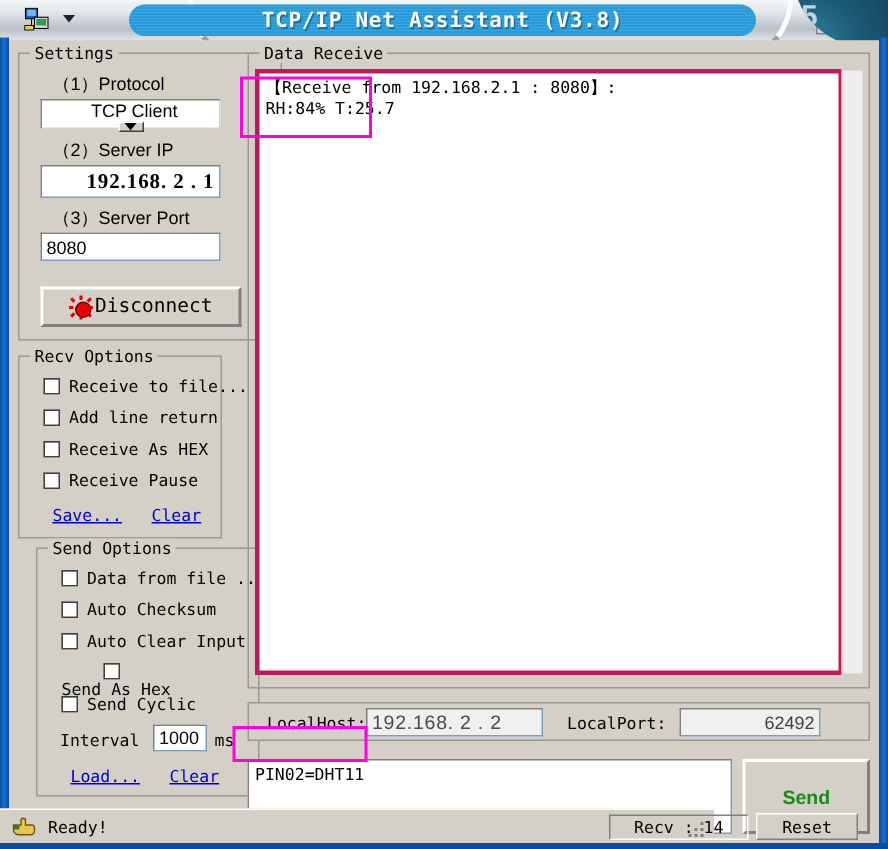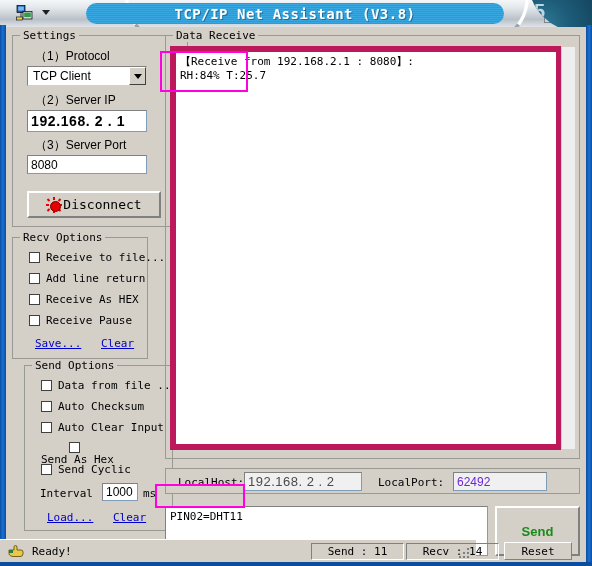--- a/index.html
+++ b/index.html
@@ -82,21 +82,21 @@
 
   .lbl{font-size:11px;color:#000;white-space:nowrap;}
   .lbl-sans{font-family:"Liberation Sans",sans-serif;font-size:12px;}
 
   .field{
     box-sizing:border-box;background:#fff;border:1px solid #7f9db9;
     border-top-color:#808080;border-left-color:#808080;
     font-family:"DejaVu Sans Mono","Liberation Mono",monospace;
     font-size:11px;color:#000;padding:1px 3px;
   }
-  .field.big{font-family:Liberation Sans, sans-serif;font-size:14px;font-weight:bold;letter-spacing:.6px;}
+  .field.big{font-family:Liberation Serif, serif;font-size:14px;font-weight:bold;letter-spacing:.6px;text-align:right;}
 
   .combo{
     position:absolute;box-sizing:border-box;background:#fff;
     border:1px solid #808080;border-right-color:#d4d0c8;border-bottom-color:#d4d0c8;
     display:flex;align-items:center;
   }
   .combo .ctext{flex:1;padding-left:5px;font-family:"Liberation Sans",sans-serif;font-size:12px;}
   .combo .carrow{
     width:17px;height:100%;background:#d4d0c8;
     border:1px solid #fff;border-right-color:#404040;border-bottom-color:#404040;
@@ -120,21 +120,21 @@
     width:11px;height:11px;box-sizing:border-box;background:#fff;
     border:1px solid #808080;border-right-color:#fff;border-bottom-color:#fff;
     outline:1px solid #404040;outline-offset:-1px;margin-right:6px;flex:none;
   }
   .link{color:#0000cc;text-decoration:underline;font-size:11px;cursor:pointer;}
 
   
   .recvbox{position:absolute;left:0;top:6px;width:425px;height:424px;}
   .recvtext{
     position:absolute;left:3px;top:10px;width:404px;height:405px;
-    background:#fff;border:6px solid #be185d;box-sizing:border-box;
+    background:#fff;border:3px solid #be185d;box-sizing:border-box;
     padding:3px 4px;font-size:11px;line-height:14px;color:#000;
     overflow:hidden;white-space:pre;
   }
   .vscroll{
     position:absolute;right:0;top:10px;width:15px;height:405px;background:#eeeeee;
     border:1px solid #d4d0c8;box-sizing:border-box;
   }
 
   .hilite{position:absolute;border:2px solid #ff00e0;box-sizing:border-box;pointer-events:none;}
 
@@ -188,21 +188,21 @@
   <div class="border-left"></div>
   <div class="border-right"></div>
   <div class="border-bottom"></div>
 
   <div class="client">
 
     <div class="group" style="left:6px;top:8px;width:176px;height:192px;">
       <div class="glabel">Settings</div>
 
       <div class="lbl lbl-sans" style="position:absolute;left:22px;top:12px;">（1）Protocol</div>
-      <div class="combo" style="left:14px;top:30px;width:120px;height:20px;">
+      <div class="combo" style="left:14px;top:30px;width:120px;height:20px;flex-direction:column;">
         <div class="ctext">TCP Client</div>
         <div class="carrow">
             <i></i>
           </div>
       </div>
 
       <div class="lbl lbl-sans" style="position:absolute;left:22px;top:56px;">（2）Server IP</div>
       <div class="field big" style="position:absolute;left:14px;top:74px;width:120px;height:22px;line-height:19px;">192.168. 2 . 1</div>
 
       <div class="lbl lbl-sans" style="position:absolute;left:22px;top:101px;">（3）Server Port</div>
@@ -284,39 +284,38 @@
       <div class="glabel">Data Receive</div>
       <div class="recvtext" style="left:4px;top:10px;width:392px;height:404px;">【Receive from 192.168.2.1 : 8080】:
 RH:84% T:25.7</div>
       <div class="vscroll" style="right:3px;top:10px;height:404px;"></div>
     </div>
 
     <div style="position:absolute;left:159px;top:441px;width:415px;height:26px;background:#d4d0c8;border:1px solid #9a9a94;box-sizing:border-box;">
       <span class="lbl" style="position:absolute;left:12px;top:7px;">LocalHost:</span>
       <div class="field" style="position:absolute;left:78px;top:3px;width:118px;height:19px;line-height:16px;font-family:'Liberation Sans',sans-serif;font-size:13px;color:#4a4a4a;background:#f0f0f0;letter-spacing:.5px;">192.168. 2 . 2</div>
       <span class="lbl" style="position:absolute;left:212px;top:7px;">LocalPort:</span>
-      <div class="field" style="position:absolute;left:287px;top:3px;width:94px;height:19px;line-height:16px;font-family:'Liberation Sans',sans-serif;font-size:12px;color:#6d28d9;background:#f0f0f0;">62492</div>
+      <div class="field" style="position:absolute;left:287px;top:3px;width:94px;height:19px;line-height:16px;font-family:'Liberation Sans',sans-serif;font-size:12px;color:#404040;background:#f0f0f0;text-align:right;">62492</div>
     </div>
 
     <div class="field" style="position:absolute;left:159px;top:479px;width:323px;height:50px;font-size:11px;line-height:13px;padding:3px 4px;">PIN02=DHT11</div>
     <div class="btn3d" style="position:absolute;left:489px;top:479px;width:85px;height:50px;">
       <span style="color:#1a8a1a;font-weight:bold;font-size:13px;font-family:'Liberation Sans',sans-serif;">Send</span>
     </div>
   </div>
 
   <div class="hilite" style="left:160px;top:51px;width:88px;height:41px;"></div>
   <div class="hilite" style="left:155px;top:484px;width:90px;height:24px;"></div>
 
   <div class="statusbar">
     <svg style="width:16px;height:14px;margin-left:8px;flex:none;" viewBox="0 0 16 14">
       <path d="M1 6 L6 6 L6 3 Q6 1.5 7.5 1.5 Q9 1.5 9 3 L9 6 L13 6 Q15 6 15 8 L15 10 Q15 12.5 12 12.5 L5 12.5 Q2 12.5 1 10 Z" fill="#e8c84a" stroke="#6b5310" stroke-width="0.9"></path>
       <path d="M1 6 L5 6 L5 9 L1 9 Z" fill="#2f7a3a"></path>
     </svg>
     <span class="lbl" style="margin-left:8px;">Ready!</span>
-    <div class="sb-cell" style="position:absolute;left:311px;width:93px;">Send : 11</div>
     <div class="sb-cell" style="position:absolute;left:406px;width:93px;">Recv : 14</div>
     <div class="btn3d" style="position:absolute;left:504px;width:68px;height:18px;border-width:1px;">
       <span class="lbl">Reset</span>
     </div>
     <svg class="grip" viewBox="0 0 14 14">
       <g fill="#808080">
         <rect x="10" y="2" width="2" height="2"></rect>
           <rect x="6" y="6" width="2" height="2"></rect>
         <rect x="10" y="6" width="2" height="2"></rect>
           <rect x="2" y="10" width="2" height="2"></rect>

